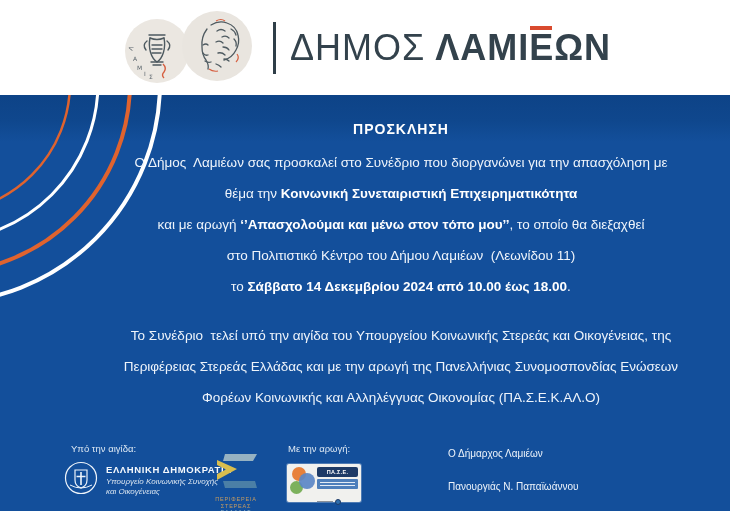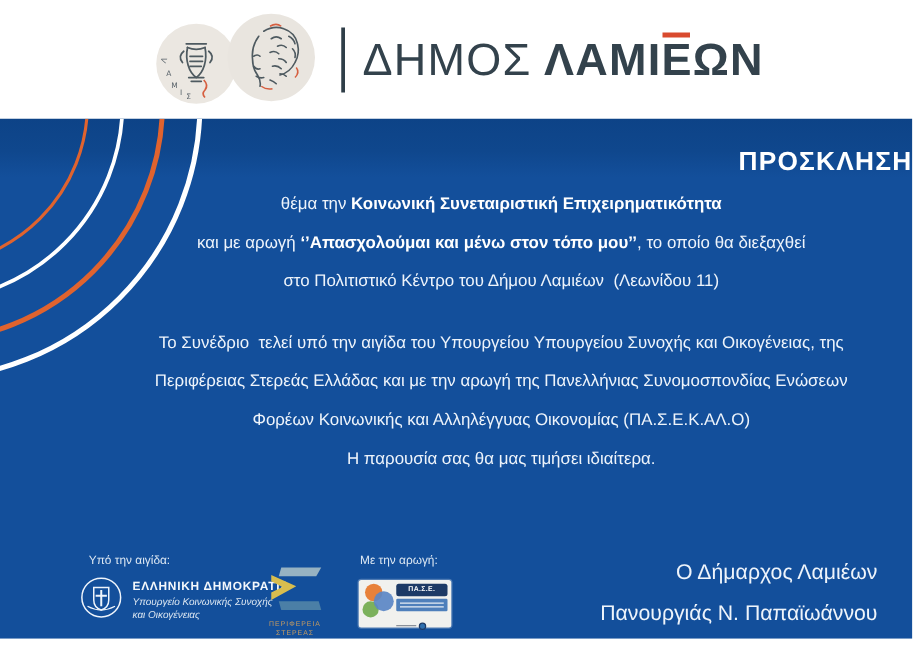--- a/index.html
+++ b/index.html
@@ -22,21 +22,21 @@
   .macron{position:relative;display:inline-block;}
   .macron::before{content:"";position:absolute;top:-1px;left:1px;right:2px;height:4px;background:#d94a2e;}
   
   .panel{
     position:absolute;top:95px;left:0;width:730px;height:427px;
     background:linear-gradient(180deg,#0d4387 0%,#0f478d 6%,#134f9b 11%,#134f9b 100%);
     color:#eef4fb;overflow:hidden;
   }
   .arcs{position:absolute;top:0;left:0;pointer-events:none;}
   .content{position:relative;padding-top:17px;padding-left:72px;text-align:center;}
-  .invite-title{font-size:21px;font-weight:bold;letter-spacing:1px;height:35px;line-height:35px;color:#ffffff;text-align:right;}
+  .invite-title{font-size:14px;font-weight:bold;letter-spacing:1px;height:35px;line-height:35px;color:#ffffff;}
   .line{font-size:13.5px;height:31px;line-height:31px;white-space:pre-wrap;}
   .line b{font-weight:bold;color:#ffffff;}
   .para2{margin-top:18px;}
   
   .small-label{position:absolute;font-size:9.5px;color:#dde8f3;}
   .ministry{position:absolute;left:64px;top:461px;display:flex;align-items:flex-start;gap:8px;}
   .ministry-text{padding-top:3px;}
   .ministry-name{font-size:9.5px;font-weight:bold;letter-spacing:.6px;color:#f4f8fc;}
   .ministry-sub{font-size:8px;line-height:10px;color:#dbe6f1;margin-top:2px;font-style:italic;}
   .region{position:absolute;left:210px;top:452px;width:52px;text-align:center;}
@@ -51,21 +51,21 @@
   .pk-banner{
     position:absolute;left:30px;top:3px;width:41px;height:10px;background:#1d3a66;border-radius:2px;
     color:#ffffff;font-size:5.5px;font-weight:bold;text-align:center;line-height:10px;letter-spacing:.3px;
   }
   .pk-sub{position:absolute;left:30px;top:15px;width:41px;height:10px;background:#4e7fbb;border-radius:1px;}
   .pk-sub i{display:block;height:1px;background:rgba(255,255,255,.85);margin:2.5px 3px 0 3px;}
   .pk-foot{position:absolute;left:30px;top:28px;width:41px;height:7px;}
   .pk-foot i{display:inline-block;vertical-align:middle;}
   .pk-foot .bar{width:16px;height:1px;background:#8a9099;margin-right:2px;}
   .pk-foot .globe{width:6px;height:6px;border-radius:50%;background:#2f6fae;border:1px solid #1d3a66;box-sizing:border-box;}
-  .signature{position:absolute;left:468px;width:234px;text-align:right;font-size:17px;color:#eef4fb;}
+  .signature{position:absolute;left:448px;width:234px;text-align:left;font-size:10px;color:#eef4fb;}
   .sig-title{top:448px;}
   .sig-name{top:481px;}
 </style>
 </head>
 <body>
 
 <div class="page">
 
   <div class="header">
     <div class="header-inner">
@@ -120,33 +120,34 @@
         <circle cx="-60" cy="-12" r="130" stroke="#e0632e" stroke-width="2.5"></circle>
         <circle cx="-60" cy="-12" r="158" stroke="#ffffff" stroke-width="3"></circle>
         <circle cx="-60" cy="-12" r="190" stroke="#e0632e" stroke-width="4"></circle>
         <circle cx="-60" cy="-12" r="220" stroke="#ffffff" stroke-width="4"></circle>
       </g>
     </svg>
 
     <div class="content">
       <div class="invite-title">ΠΡΟΣΚΛΗΣΗ</div>
 
+      <div class="line">Ο Δήμος  Λαμιέων σας προσκαλεί στο Συνέδριο που διοργανώνει για την απασχόληση με</div>
 
       <div class="line"><span>θέμα την </span><b>Κοινωνική Συνεταιριστική Επιχειρηματικότητα</b></div>
 
       <div class="line"><span>και με αρωγή </span><b>‘’Απασχολούμαι και μένω στον τόπο μου’’</b><span>, το οποίο θα διεξαχθεί</span></div>
 
       <div class="line">στο Πολιτιστικό Κέντρο του Δήμου Λαμιέων  (Λεωνίδου 11)</div>
 
+      <div class="line"><span>το </span><b>Σάββατο 14 Δεκεμβρίου 2024 από 10.00 έως 18.00</b><span>.</span></div>
 
-      <div class="line para2">Το Συνέδριο  τελεί υπό την αιγίδα του Υπουργείου Υπουργείου Συνοχής και Οικογένειας, της</div>
+      <div class="line para2">Το Συνέδριο  τελεί υπό την αιγίδα του Υπουργείου Κοινωνικής Στερεάς και Οικογένειας, της</div>
       <div class="line">Περιφέρειας Στερεάς Ελλάδας και με την αρωγή της Πανελλήνιας Συνομοσπονδίας Ενώσεων</div>
       <div class="line">Φορέων Κοινωνικής και Αλληλέγγυας Οικονομίας (ΠΑ.Σ.Ε.Κ.ΑΛ.Ο)</div>
 
-      <div class="line">Η παρουσία σας θα μας τιμήσει ιδιαίτερα.</div>
     </div>
   </div>
 
   <div class="small-label" style="left:71px;top:443px;">Υπό την αιγίδα:</div>
 
   <div class="ministry">
     <svg width="34" height="34" viewBox="0 0 34 34">
       <circle cx="17" cy="17" r="15.5" fill="none" stroke="#eef4fb" stroke-width="1.2"></circle>
       <path d="M11 9 h12 v10 q0 6 -6 8 q-6 -2 -6 -8 Z" fill="none" stroke="#eef4fb" stroke-width="1.2"></path>
       <path d="M17 11 v13 M12.5 15.5 h9" stroke="#eef4fb" stroke-width="1.6" fill="none"></path>

